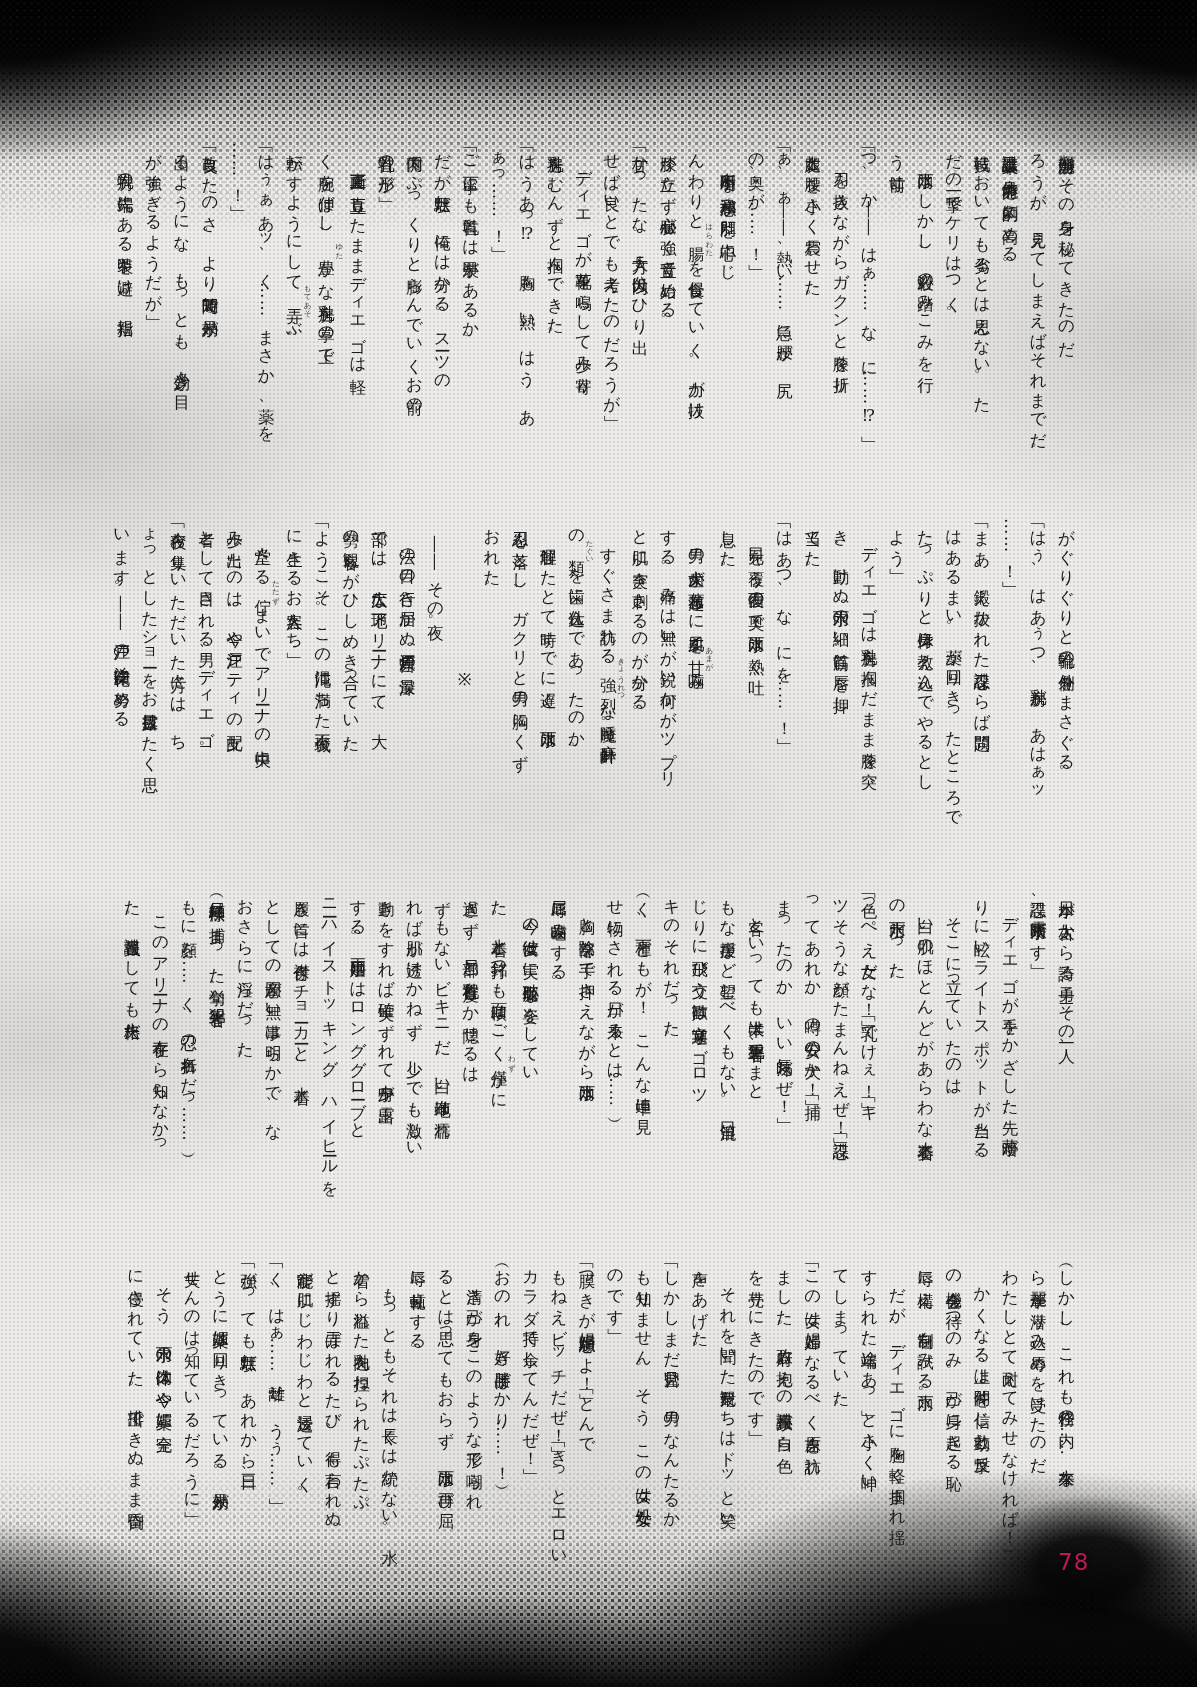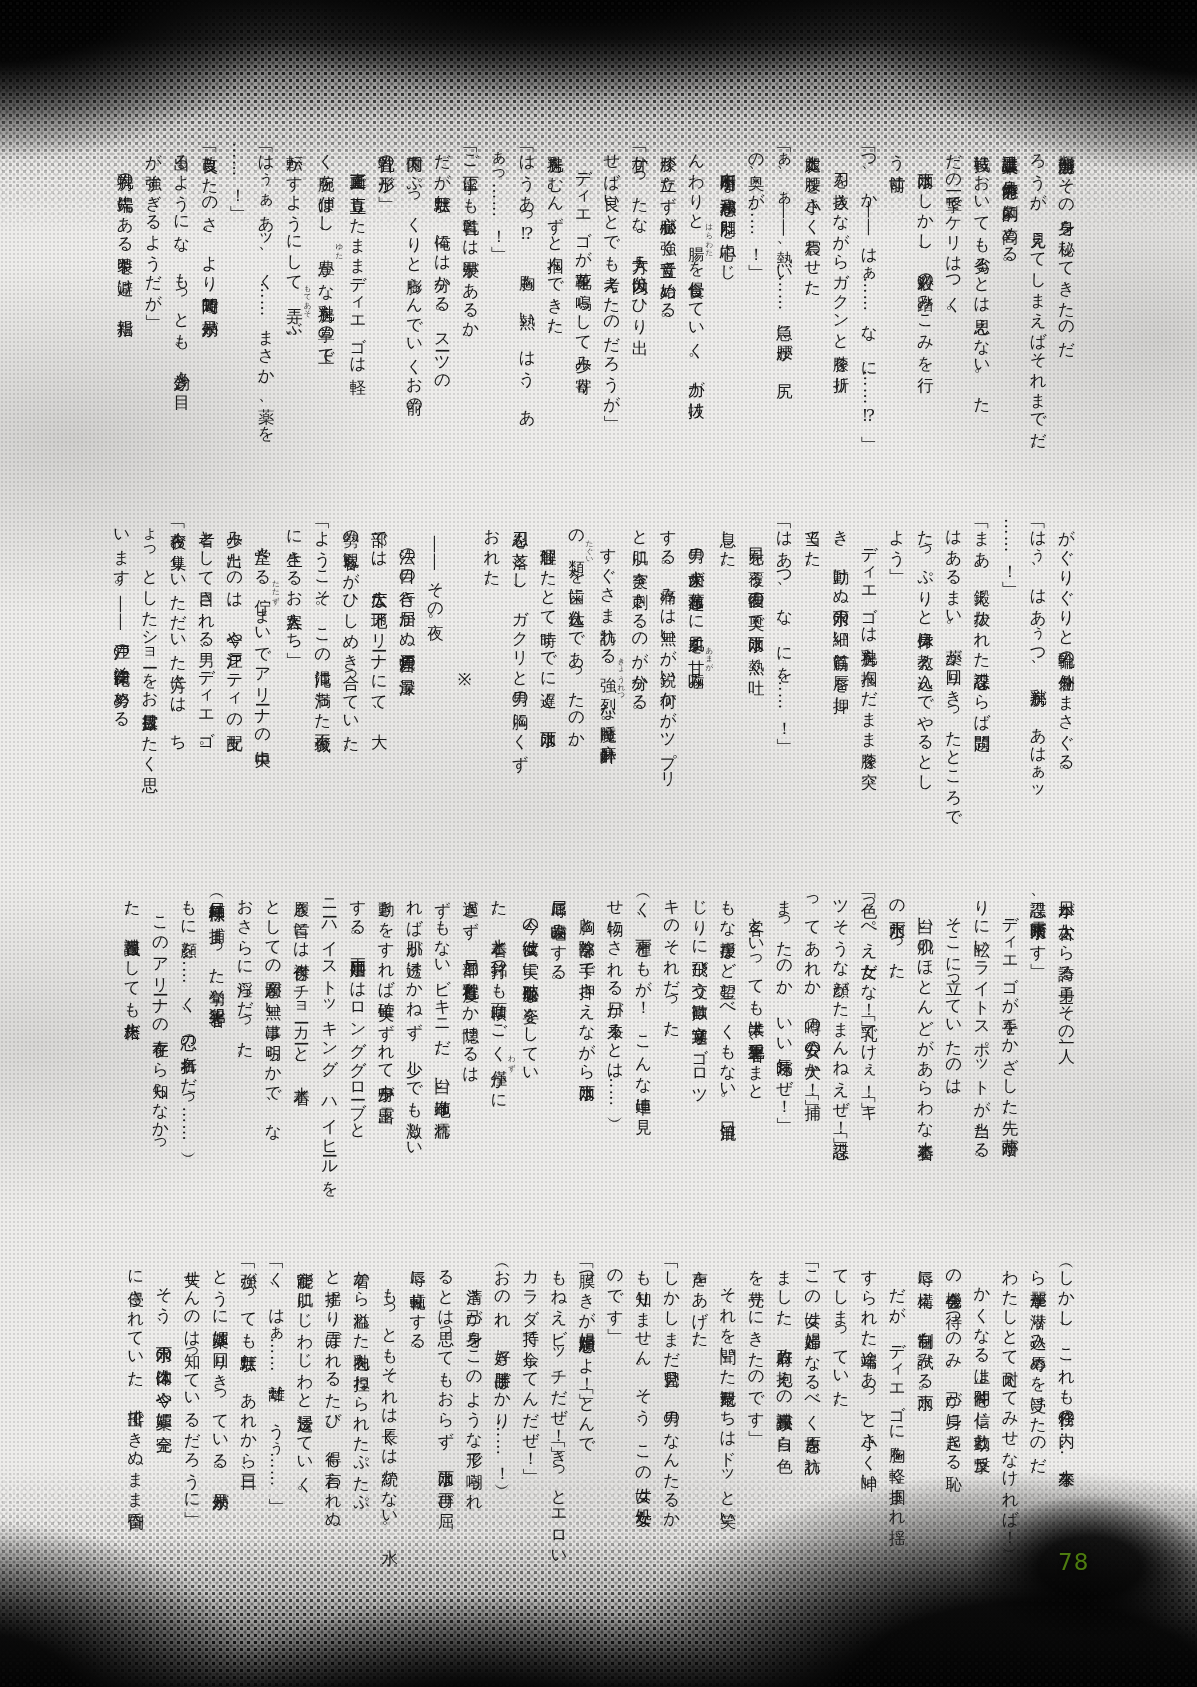--- a/index.html
+++ b/index.html
@@ -56,21 +56,21 @@
   }
   #block1{top:142px;} #block2{top:518px;} #block3{top:888px;} #block4{top:1258px;}
   .col{
     line-height:28.2px;font-size:16.5px;letter-spacing:1.2px;
     color:#1a1a1a;white-space:nowrap;
   }
   .col.center{text-align:center;}
   ruby rt{font-size:7.5px;letter-spacing:0;opacity:.85;}
   .page-number{
     position:absolute;left:1058px;top:1549px;z-index:4;
-    color:#4d7c0f;font-family:"DejaVu Sans","Liberation Sans",sans-serif;
+    color:#be185d;font-family:"DejaVu Sans","Liberation Sans",sans-serif;
     font-size:23px;letter-spacing:1px;text-shadow:0 0 5px rgba(0,0,0,0.9);
   }
 </style>
 </head>
 <body>
 
 <div id="page">
   <div class="clouds"></div>
   <div class="noise"></div>
 

